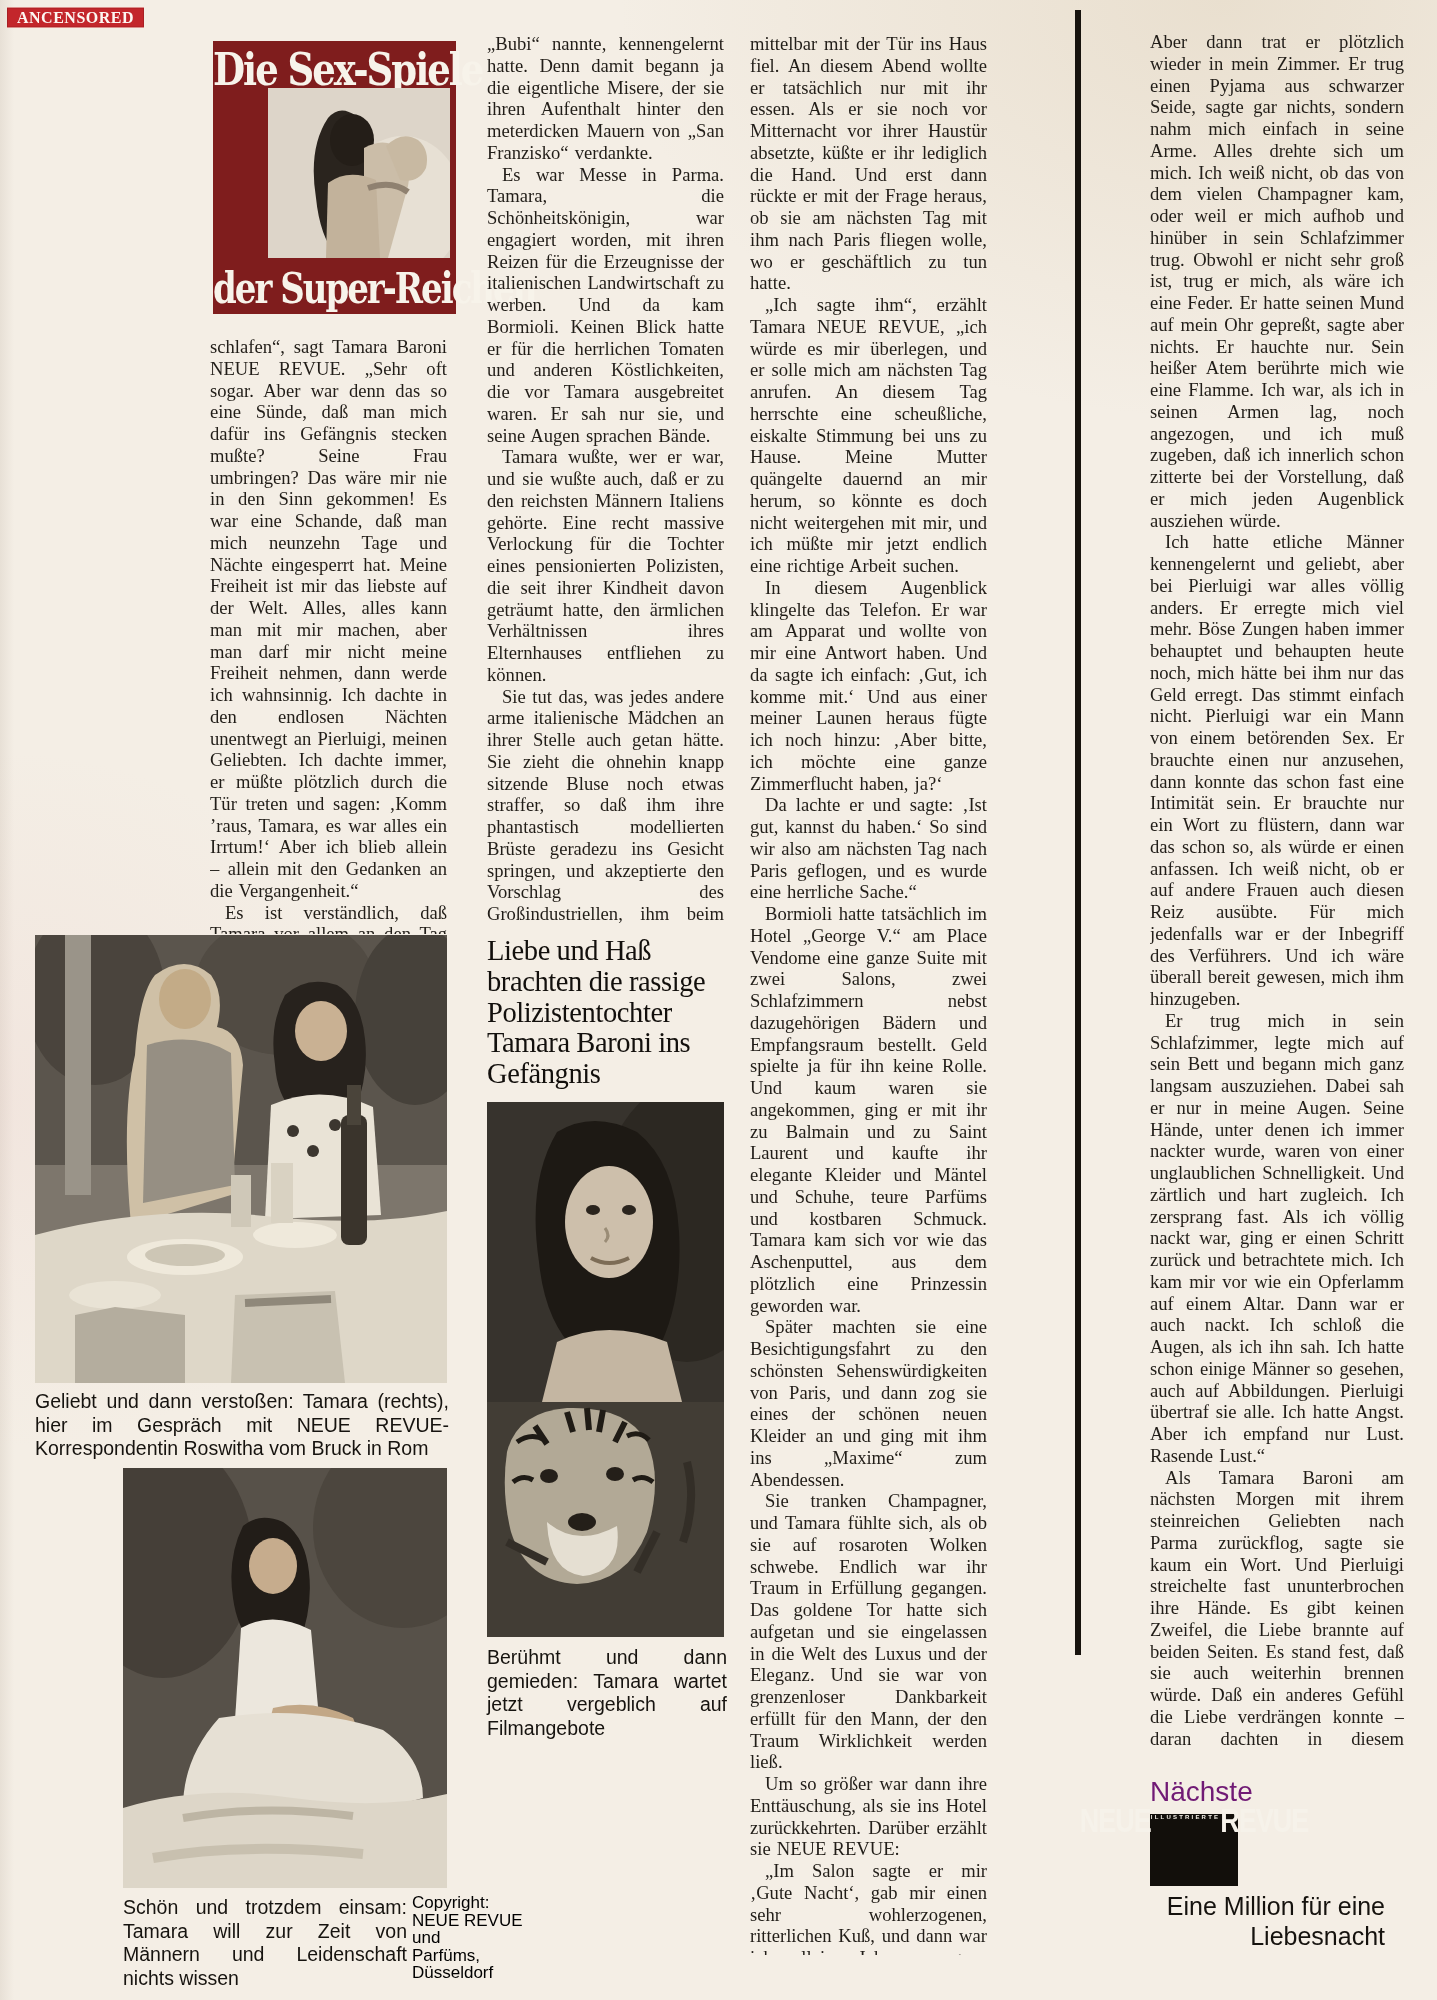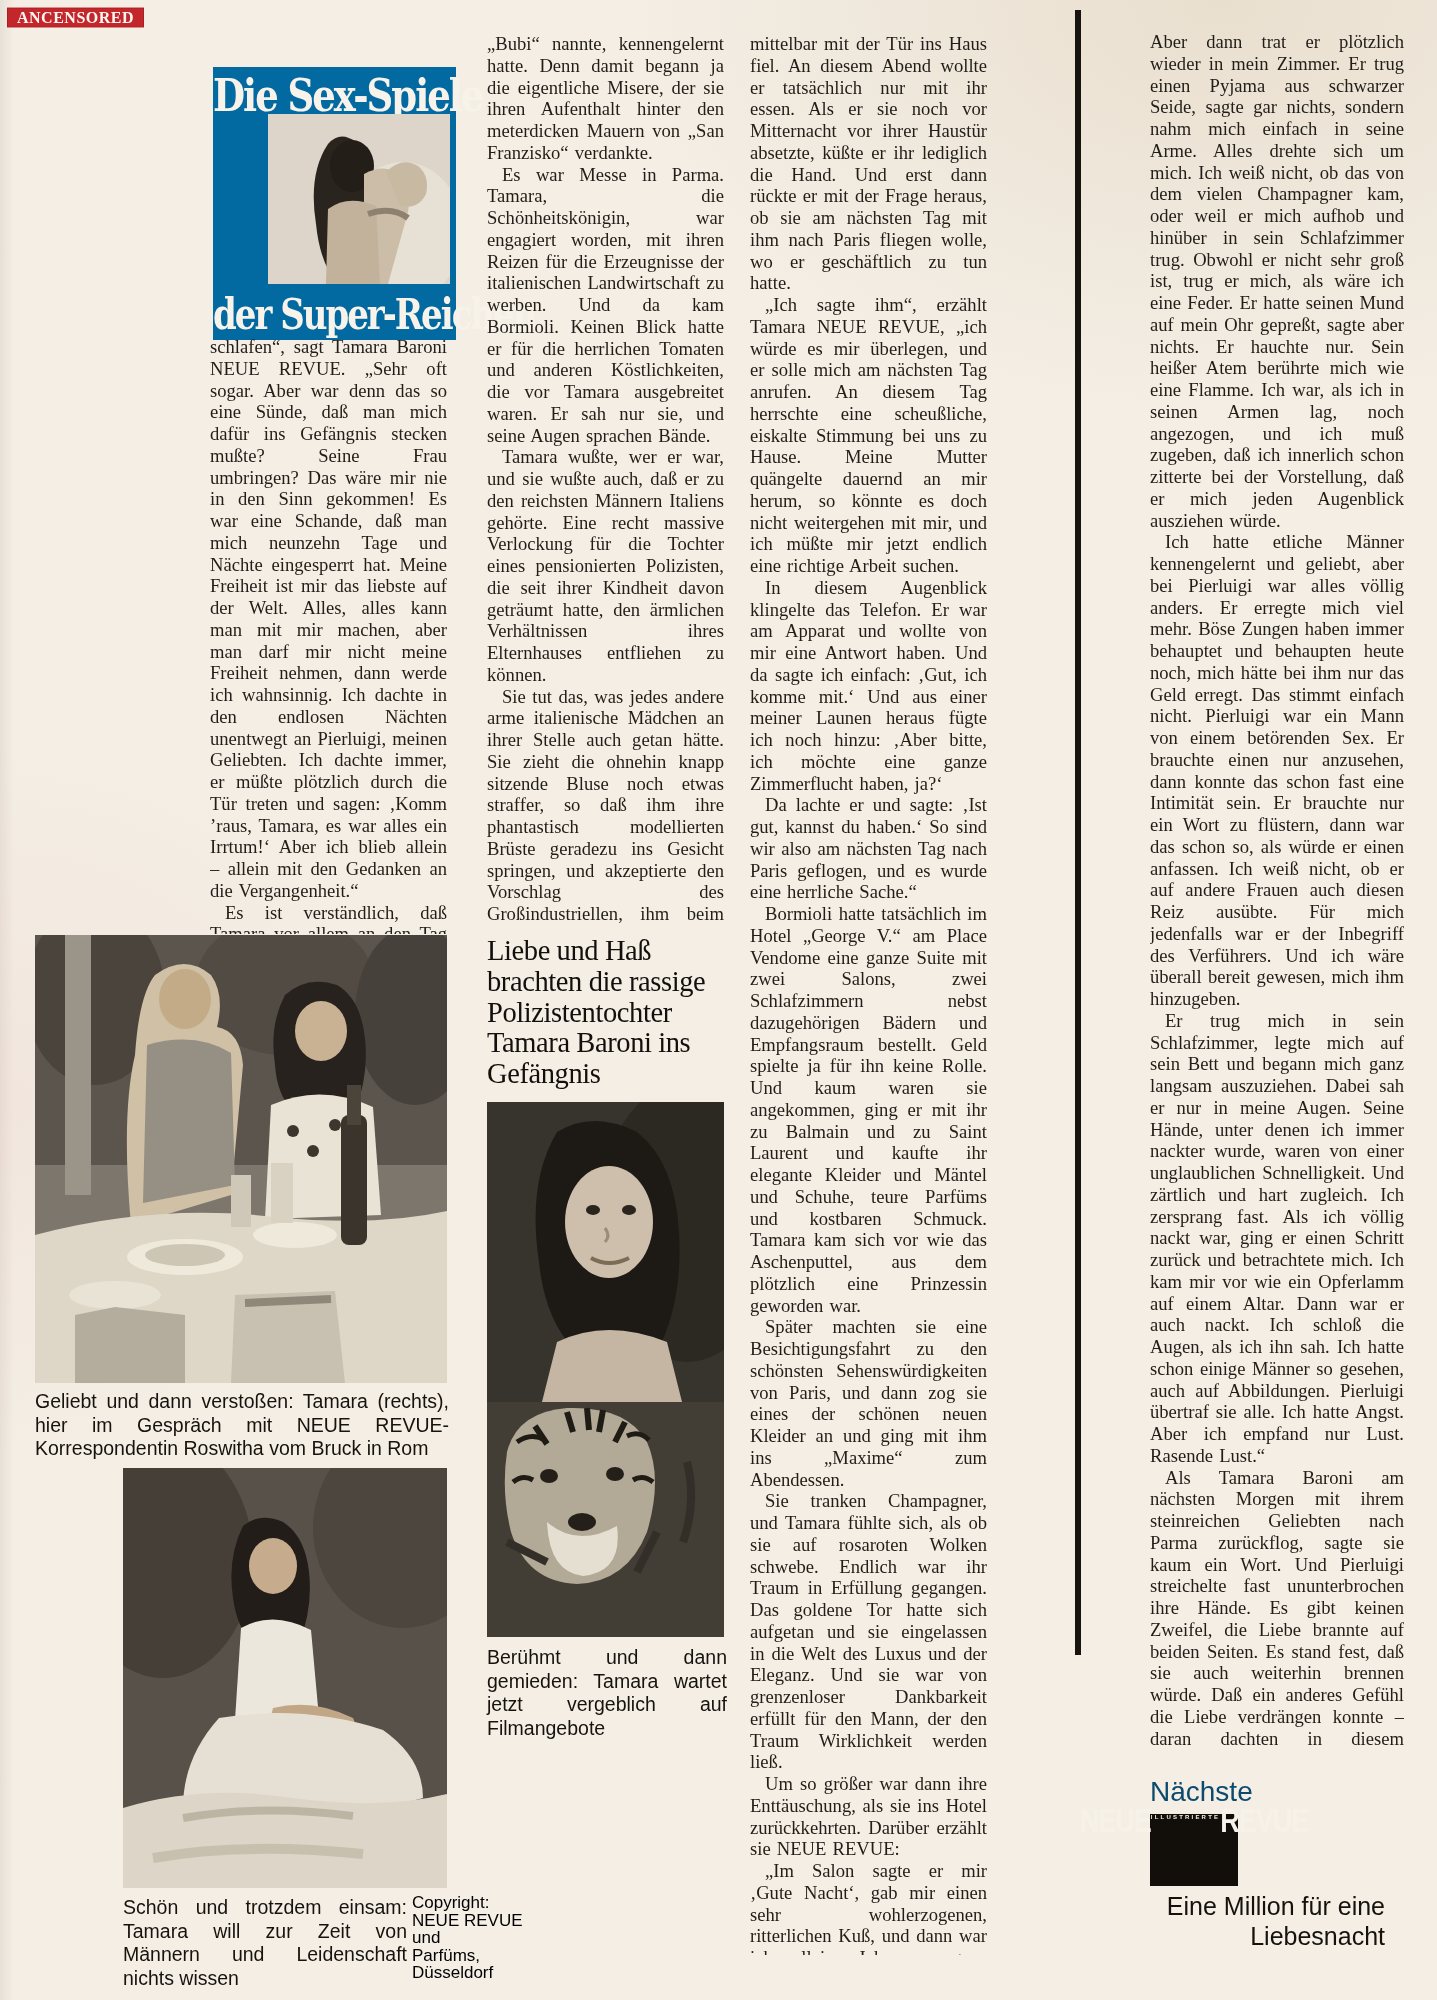--- a/index.html
+++ b/index.html
@@ -9,21 +9,21 @@
         background:
           radial-gradient(60% 30% at 85% 0%, rgba(205,185,150,.28), rgba(205,185,150,0) 70%),
           radial-gradient(40% 25% at 0% 55%, rgba(230,190,190,.18), rgba(230,190,190,0) 70%),
           linear-gradient(90deg, rgba(120,100,80,.10) 0, rgba(120,100,80,0) 14px);}
   
   #badge{position:absolute;left:7px;top:8px;background:#c3262b;color:#fdf7f2;
          font-family:Liberation Serif, serif;font-weight:bold;font-size:16px;
          line-height:19px;padding:0 10px;letter-spacing:.5px;transform:scaleY(1.05);
          box-shadow:0 0 0 1px #a81f24 inset;}
   
-  #masthead{position:absolute;left:213px;top:67px;width:243px;height:273px;background:#0369a1;}
+  #masthead{position:absolute;left:213px;top:41px;width:243px;height:273px;background:#7f1d1d;}
   .mast-title{color:#f7f3ea;font-family:"DejaVu Serif",serif;font-weight:bold;
               text-align:center;letter-spacing:-2px;white-space:nowrap;}
   #mast-line1{position:absolute;top:2px;width:100%;font-size:37px;transform:scaleY(1.2);transform-origin:top;}
   #mast-line2{position:absolute;bottom:1px;width:100%;font-size:34px;transform:scaleY(1.25);transform-origin:bottom;}
   #mast-photo{position:absolute;left:55px;top:47px;width:182px;height:170px;overflow:hidden;}
   
   .body-col{position:absolute;text-align:justify;font-size:18.6px;line-height:21.75px;
             overflow:hidden;word-spacing:1.5px;hyphens:auto;}
   .body-col p{margin:0;text-indent:15px;}
   .body-col p:first-child{text-indent:0;}
@@ -45,21 +45,21 @@
            line-height:23.5px;text-align:justify;color:#16130f;}
   #caption-restaurant{left:35px;top:1390px;width:414px;}
   #caption-rock{left:123px;top:1896px;width:284px;}
   #caption-tiger{left:487px;top:1646px;width:240px;}
   #copyright{position:absolute;left:412px;top:1894px;width:135px;
              font-family:"Liberation Sans",sans-serif;font-size:17px;line-height:17.5px;color:#000000;}
   
   #vrule{position:absolute;left:1075px;top:10px;width:6px;height:1645px;background:#17130e;}
   
   #next-label{position:absolute;left:1150px;top:1776px;font-family:"Liberation Sans",sans-serif;
-              font-size:28px;color:#0c4a6e;}
+              font-size:28px;color:#701a75;}
   #nr-logo{position:absolute;left:1150px;top:1814px;width:88px;height:72px;background:#120f0b;
            color:#f6f2ea;font-family:"Liberation Sans",sans-serif;font-weight:bold;
            text-align:center;display:flex;flex-direction:row;justify-content:center;}
   .logo-big{font-size:27px;line-height:25px;letter-spacing:-1px;transform:scaleY(1.2);}
   .logo-mid{font-size:6px;line-height:7px;letter-spacing:2.2px;font-weight:bold;}
   #teaser{position:absolute;left:1150px;top:1892px;width:235px;
           font-family:"Liberation Sans",sans-serif;font-size:25px;line-height:29.5px;color:#15120e;text-align:right;}
 </style>
 </head>
 <body>

